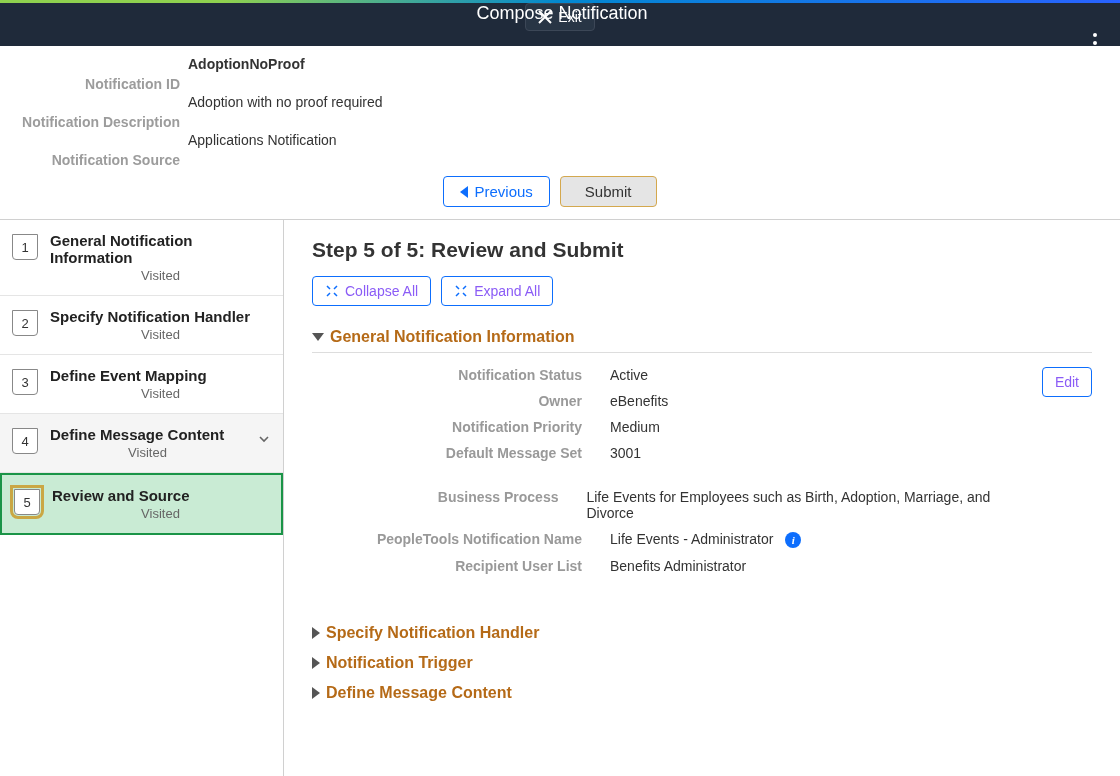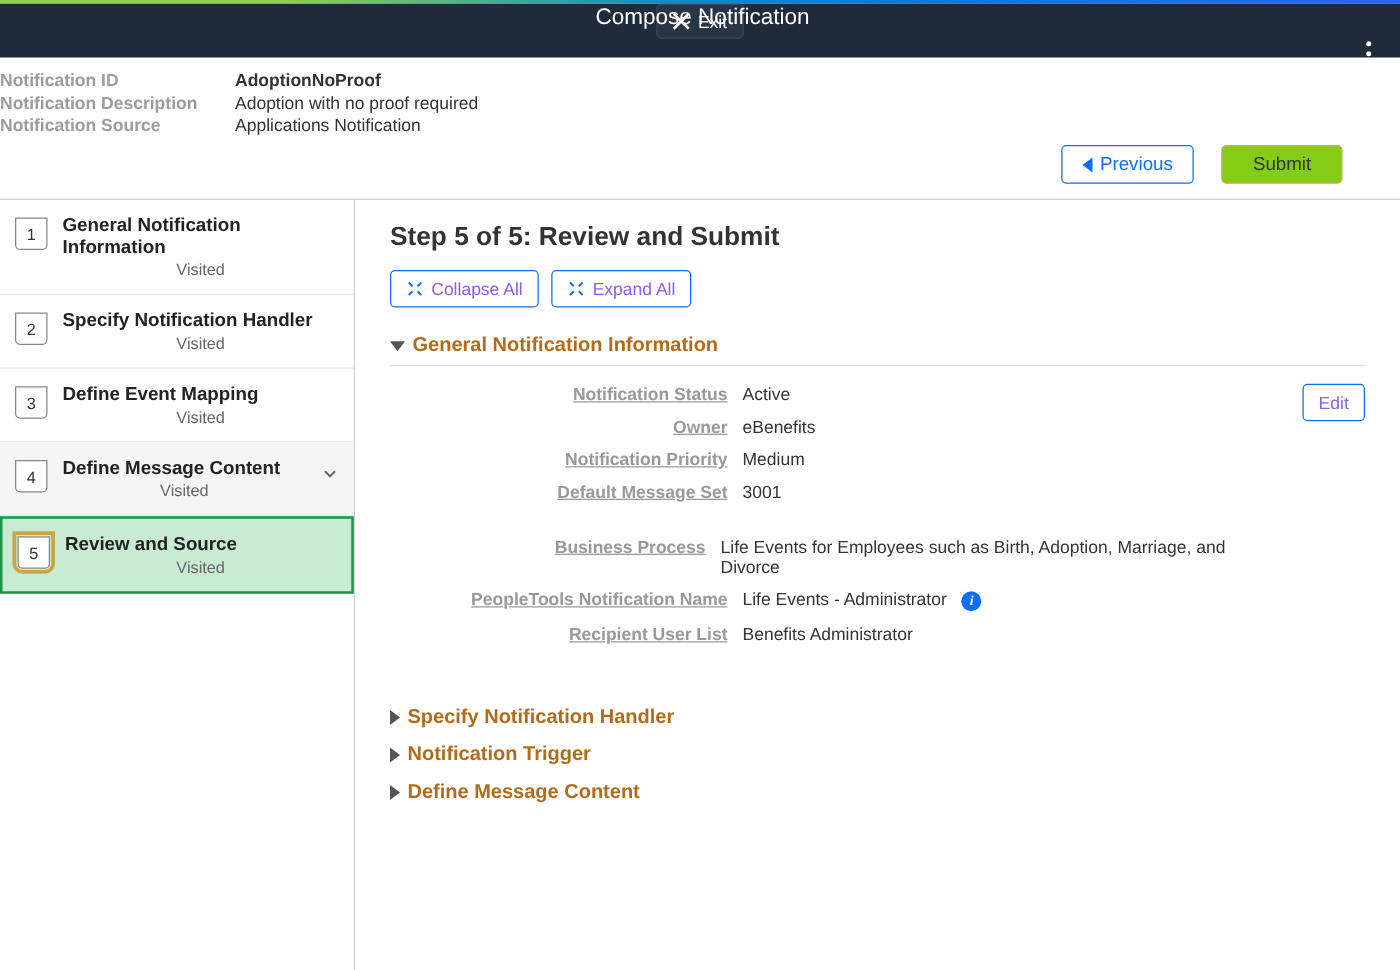--- a/index.html
+++ b/index.html
@@ -39,28 +39,28 @@
   .more-btn { margin-left: auto; width: 30px; height: 30px; display:flex; align-items:center; justify-content:center; cursor:pointer; }
   .more-btn .dot { width:4px; height:4px; background:#fff; border-radius:50%; margin:2px 0; }
   .more-col { display:flex; flex-direction:column; align-items:center; }
 
   .subheader {
     padding: 8px 20px 0 0;
     background: #fff;
   }
   .kv-rows { }
   .kv-row { display:flex; margin: 2px 0; font-size:14px; }
-  .kv-label { width: 180px; text-align: left; font-weight:700; color:#9c9c9c; margin-right: 8px; }
+  .kv-label { width: 180px; text-align: right; font-weight:700; color:#9c9c9c; margin-right: 8px; margin-top: 20px; }
   .kv-value { color:#333; }
   .kv-value.bold { font-weight:700; }
 
-  .top-actions { display:flex; justify-content:flex-end; padding: 6px 26px 12px; gap:22px; }
+  .top-actions { display:flex; justify-content:center; padding: 6px 0 12px; gap:10px; }
   .btn { font-size:15px; border-radius:4px; padding:6px 16px; cursor:pointer; display:inline-flex; align-items:center; gap:6px; }
   .btn-prev { background:#fff; border:1.5px solid #0d6efd; color:#0d6efd; }
-  .btn-submit { background:#84cc16; border:1.5px solid #d4a84e; color:#333; padding:6px 24px; }
+  .btn-submit { background:#e5e5e5; border:1.5px solid #d4a84e; color:#333; padding:6px 24px; }
   .btn-outline { background:#fff; border:1px solid #0d6efd; color:#8b5cf6; font-size:14px; padding:6px 12px; }
 
   .body-row { display:flex; border-top:1px solid #d0d0d0; height: calc(776px - 3px - 43px - 109px); }
   .sidebar { width:284px; border-right:1px solid #d0d0d0; background:#fff; }
   .content { flex:1; padding: 18px 28px; overflow:auto; }
 
   .step-item { display:flex; align-items:flex-start; gap:12px; padding:12px 12px; border-bottom:1px solid #e5e5e5; cursor:pointer; }
   .step-item .badge {
     width:26px; height:26px; border:1px solid #888; display:flex; align-items:center; justify-content:center; font-size:13px; color:#333; background:#fff;
     border-radius:0 0 4px 4px;
@@ -82,21 +82,21 @@
     display:flex; align-items:center; gap:6px; color:#b56a17; font-weight:700; font-size:16px; border-bottom:1px solid #ddd; padding-bottom:6px; margin-bottom:14px; cursor:pointer;
   }
   .section-head.collapsed { border-bottom:none; padding-bottom:0; margin-bottom:12px; }
   .tri { width:0; height:0; display:inline-block; }
   .tri.down { border-left:6px solid transparent; border-right:6px solid transparent; border-top:8px solid #555; }
   .tri.right { border-top:6px solid transparent; border-bottom:6px solid transparent; border-left:8px solid #555; }
 
   .form-area { position:relative; padding-right:90px; }
   .edit-btn { position:absolute; right:0; top:0; }
   .frow { display:flex; align-items:flex-start; margin:10px 0; font-size:14px; }
-  .flabel { width:270px; text-align:right; font-weight:700; color:#999; margin-right:12px;text-decoration:underline; }
+  .flabel { width:270px; text-align:right; font-weight:700; color:#999; margin-right:28px; }
   .fval { color:#333; }
   .info-icon {
     display:inline-flex; width:16px; height:16px; background:#0d6efd; color:#fff; border-radius:50%; font-size:11px; align-items:center; justify-content:center; font-weight:700; margin-left:8px; font-style:italic; font-family: Georgia, serif;
   }
 
   svg.icon { width:14px; height:14px; }
   .prev-chevron { width:0; height:0; border-top:6px solid transparent; border-bottom:6px solid transparent; border-right:8px solid #0d6efd; }
 </style>
 </head>
 <body>

